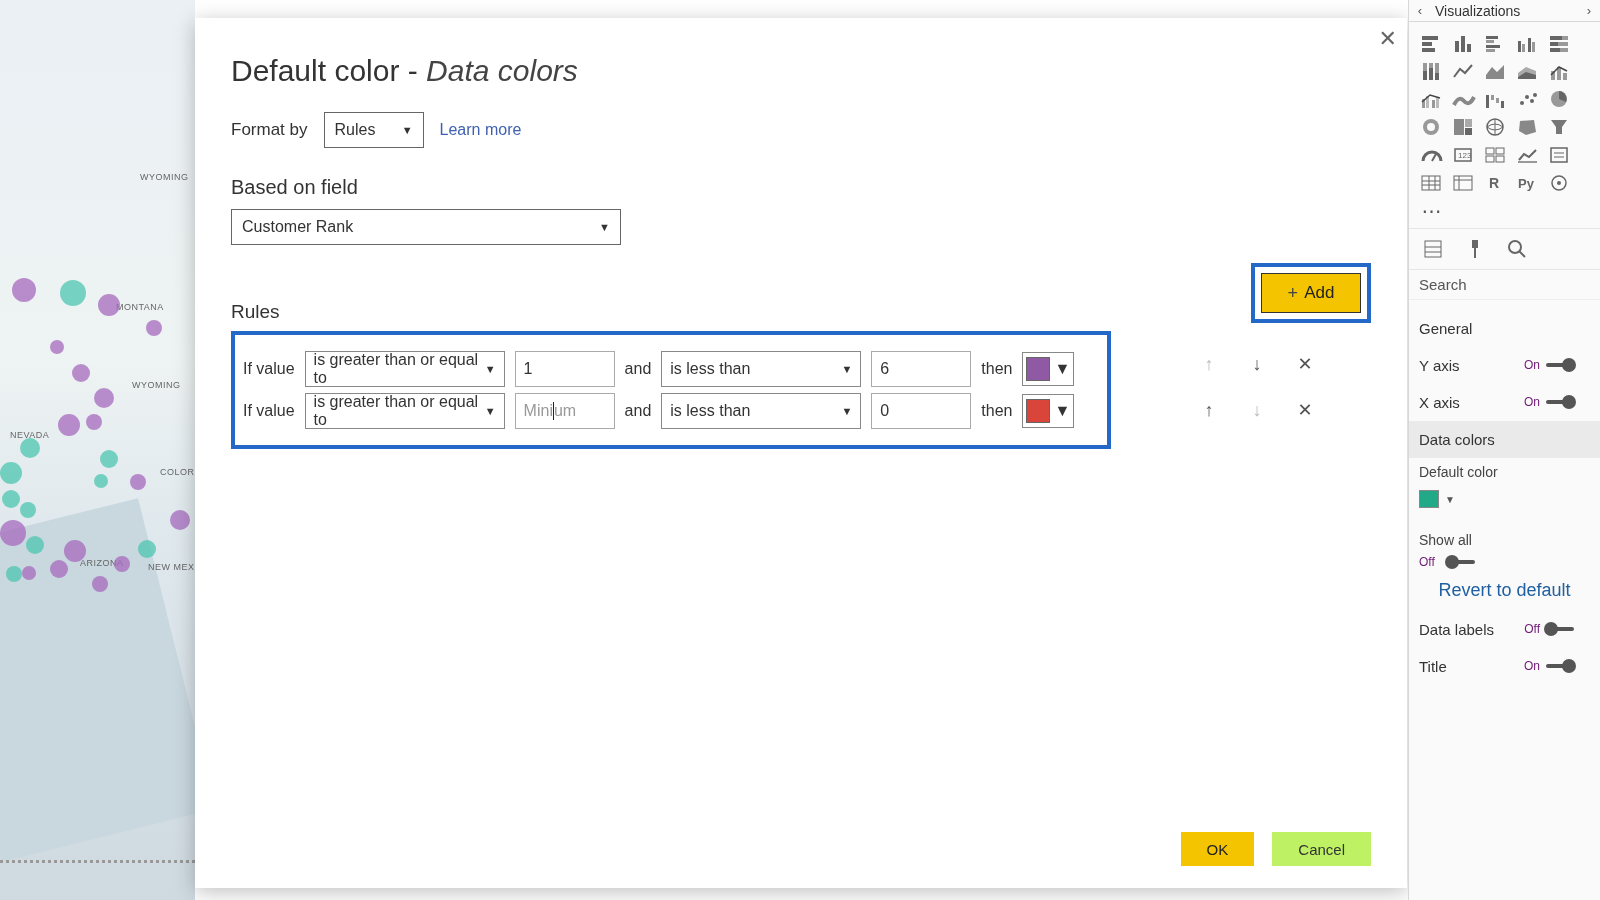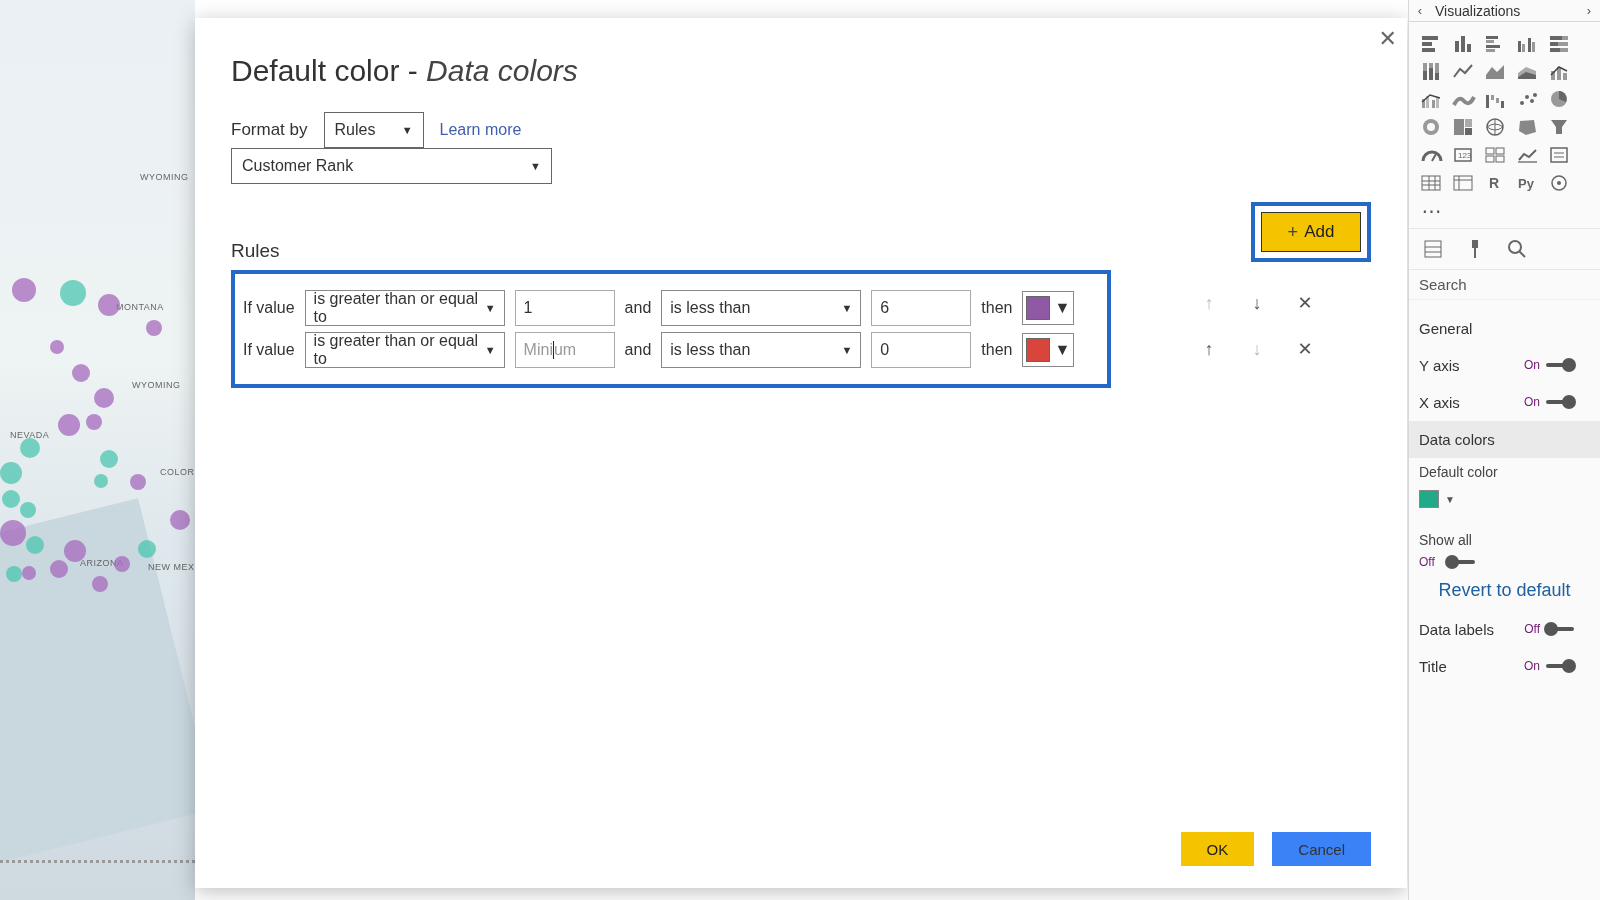--- a/index.html
+++ b/index.html
@@ -64,21 +64,21 @@
   .inp.ph{ color:#888;}
   .colorpick{ border:1px solid #888; height:34px; width:52px; display:flex; align-items:center; padding:3px; gap:4px; background:#fff; cursor:pointer;}
   .cswatch{ width:24px; height:24px; border:1px solid #666;}
   .rule-ctrl{ display:flex; gap:28px; align-items:center; margin-left:38px;}
   .ribtn{ color:#555; font-size:18px; cursor:pointer; width:20px; text-align:center;}
   .ribtn.dis{ color:#bbb; cursor:default;}
 
   .dlg-footer{ position:absolute; bottom:22px; right:36px; display:flex; gap:18px;}
   .btn{ height:34px; padding:0 26px; font-size:15px; border:none; cursor:pointer;}
   .btn-ok{ background:#f5c400; color:#222;}
-  .btn-cancel{ background:#3b82f6; color:#333;}
+  .btn-cancel{ background:#bef264; color:#333;}
 
   .cursor-caret{ display:inline-block; width:1px; height:18px; background:#222; vertical-align:middle;}
 
   
   .dotted-strip{position:absolute; left:0; top:860px; width:195px; height:4px; border-top:3px dotted #999;}
 </style>
 </head>
 <body>
 
 <div class="map-bg">
@@ -129,21 +129,22 @@
 
     <div class="row-fmt">
       <span>Format by</span>
       <div class="sel-box" style="width:100px;">
         <span>Rules</span>
           <span class="caret">▼</span>
       </div>
       <span class="learn">Learn more</span>
     </div>
 
-    <div class="sel-box" style="width:321px;">
+    <div class="sect-lbl">Based on field</div>
+    <div class="sel-box" style="width:390px;">
       <span>Customer Rank</span>
         <span class="caret">▼</span>
     </div>
 
     <div class="rules-header">
       <div class="sect-lbl small" style="margin:0;">Rules</div>
       <div class="add-btn-wrap">
         <div class="add-btn">
           <span class="add-plus">+</span>
           <span>Add</span>

